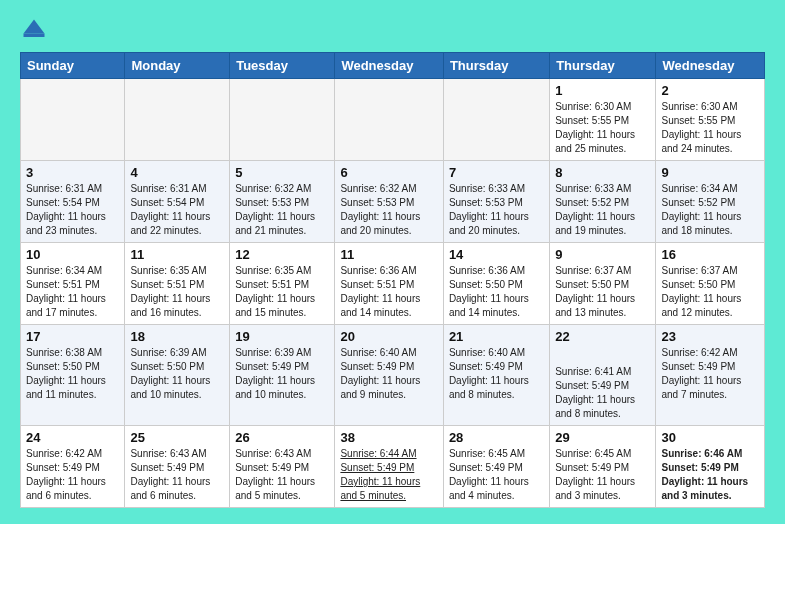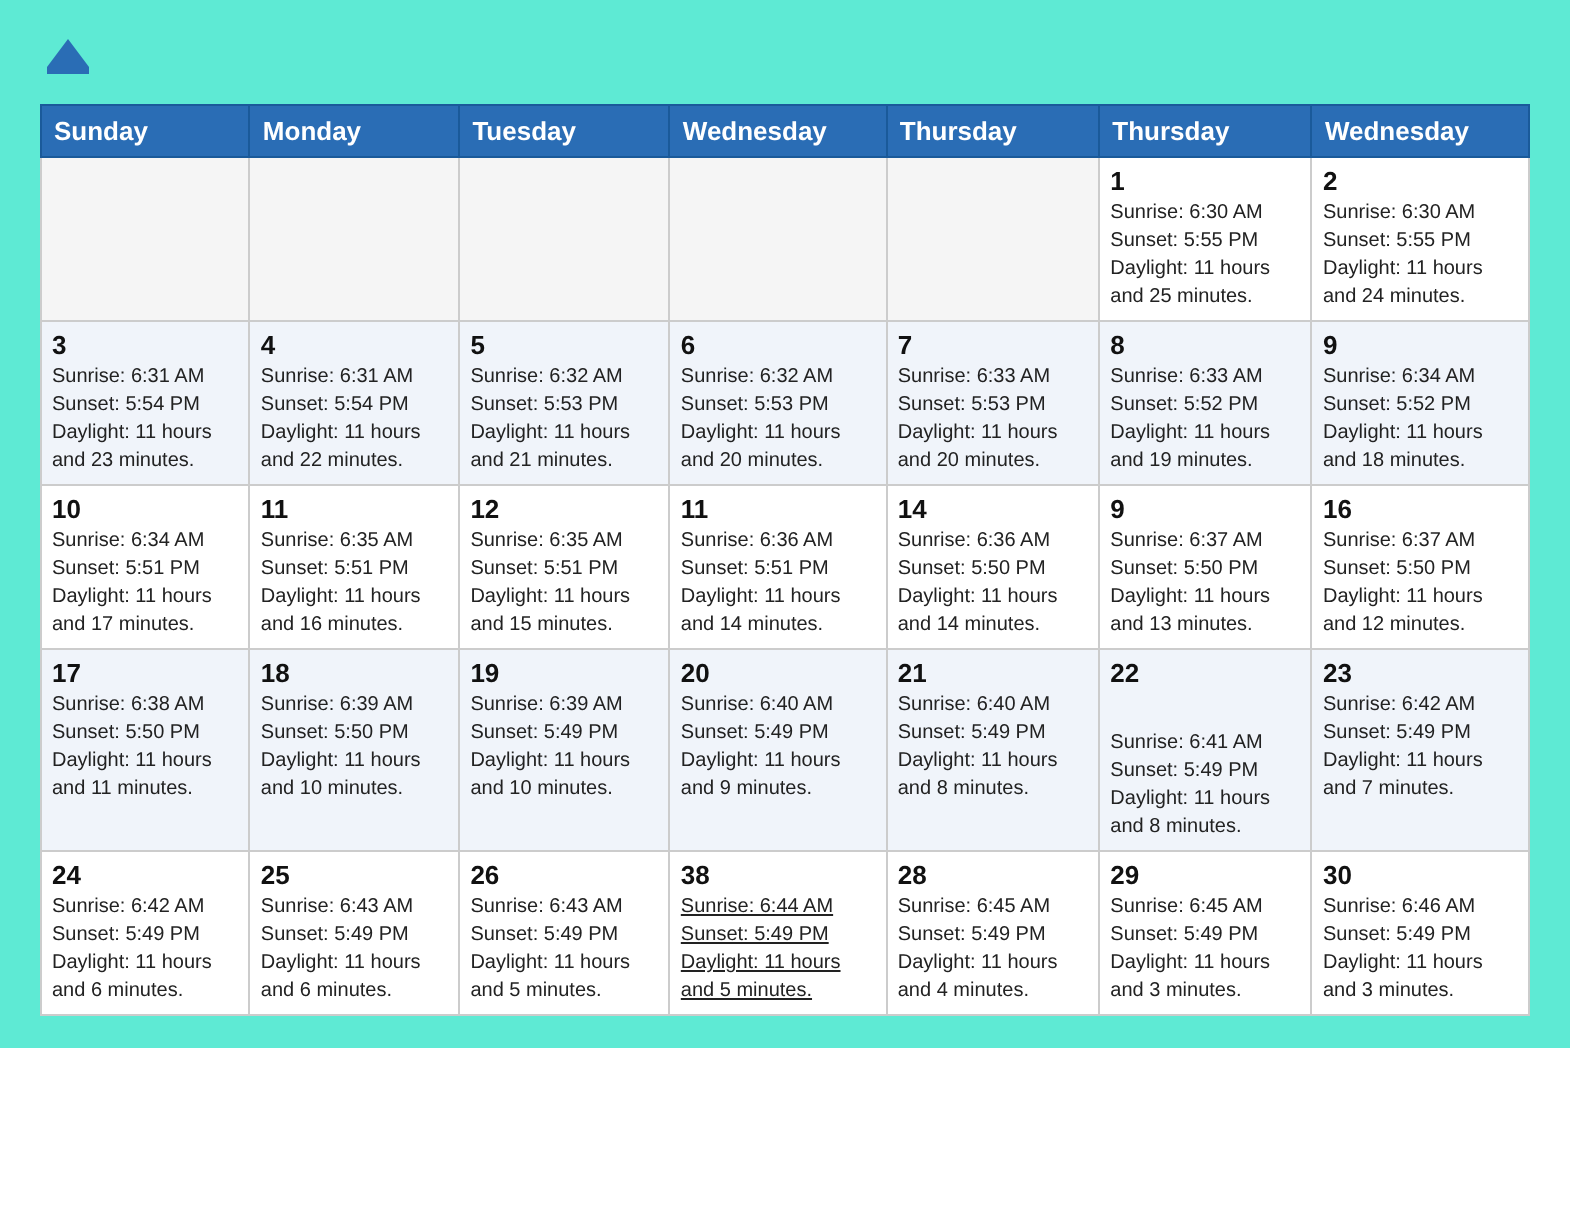--- a/index.html
+++ b/index.html
@@ -340,21 +340,21 @@
           </td>
           <td>
             <span class="day-num">29</span>
             <div class="day-info" style="white-space: pre-line;">Sunrise: 6:45 AM
 Sunset: 5:49 PM
 Daylight: 11 hours
 and 3 minutes.</div>
           </td>
           <td>
             <span class="day-num">30</span>
-            <div class="day-info" style="white-space: pre-line;">Sunrise: 6:46 AM
+            <div class="day-info" style="white-space: pre-line; font-weight: bold;">Sunrise: 6:46 AM
 Sunset: 5:49 PM
 Daylight: 11 hours
 and 3 minutes.</div>
           </td>
         </tr>
       </tbody>
   </table>
 </div>
 
 </body></html>

